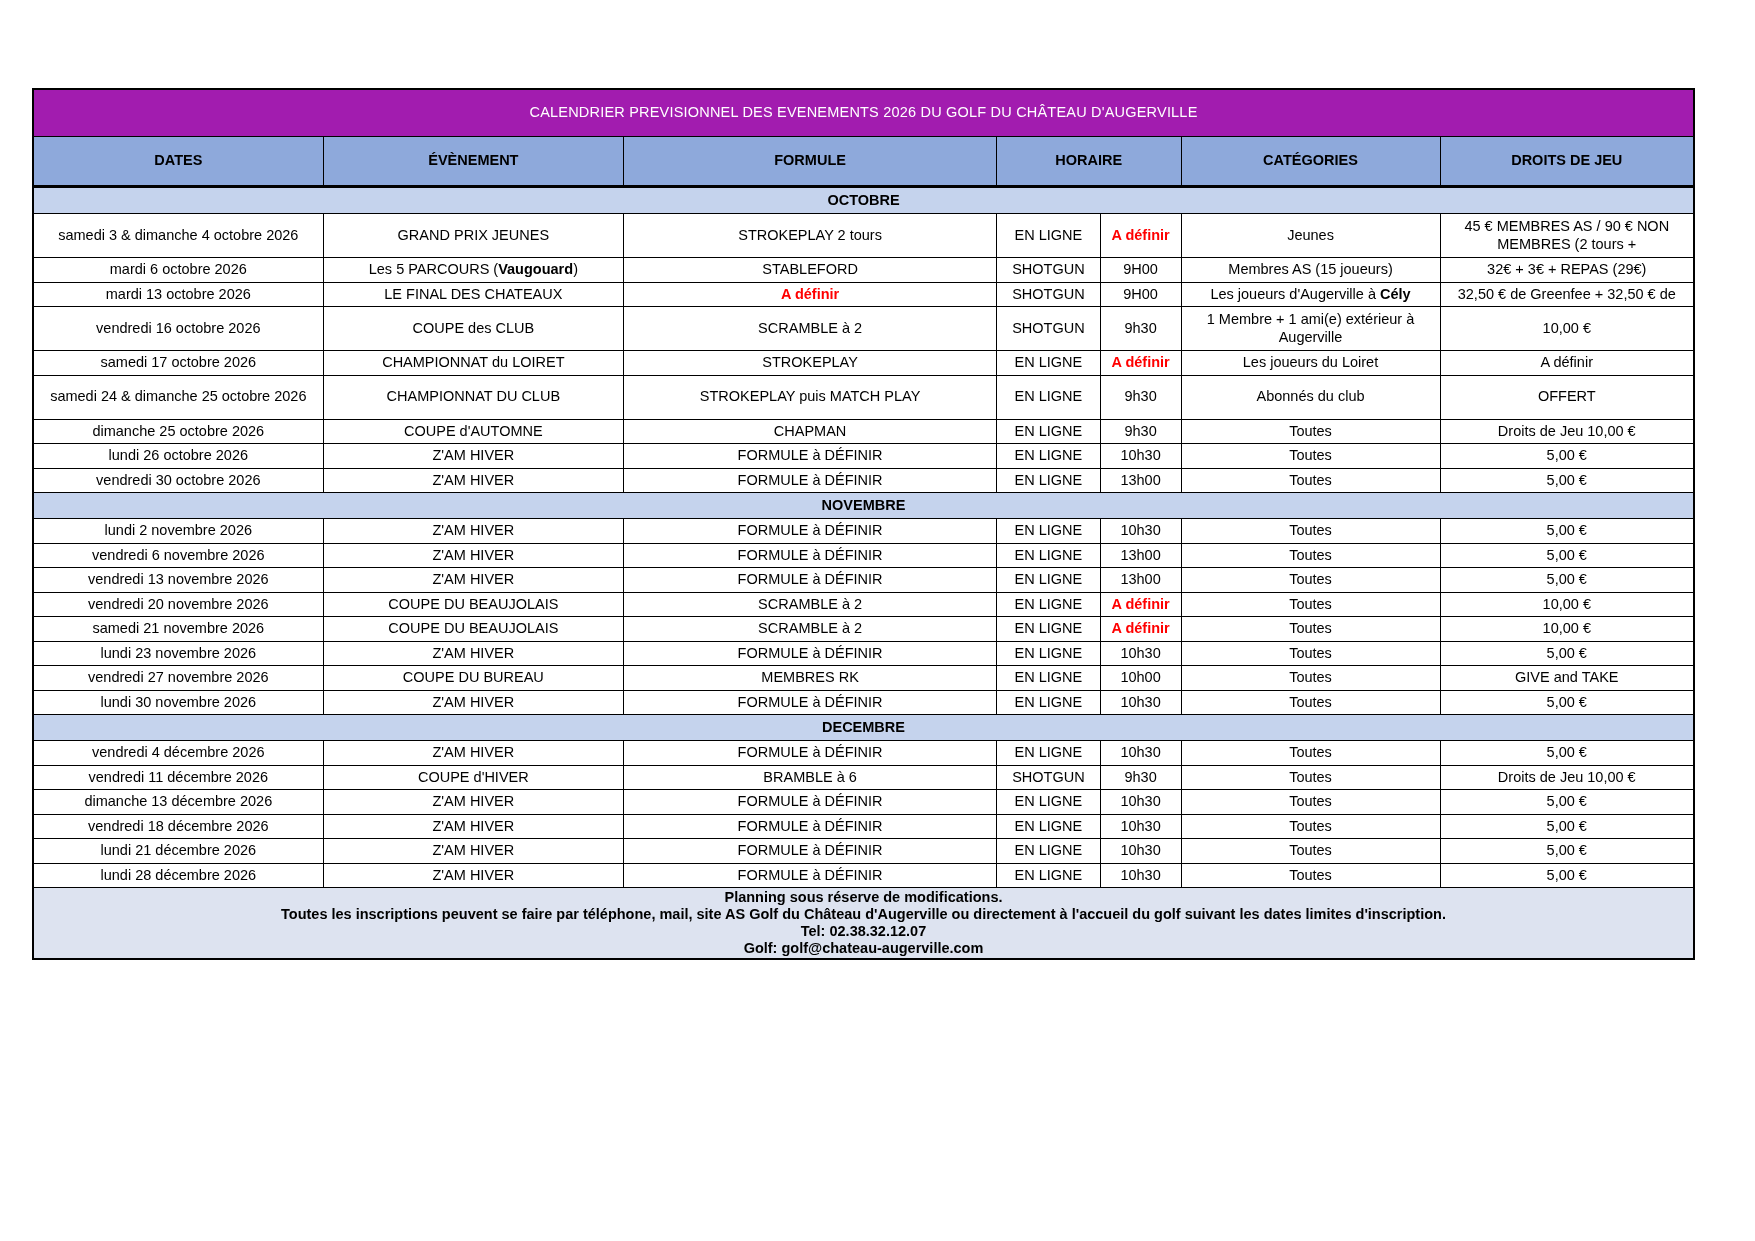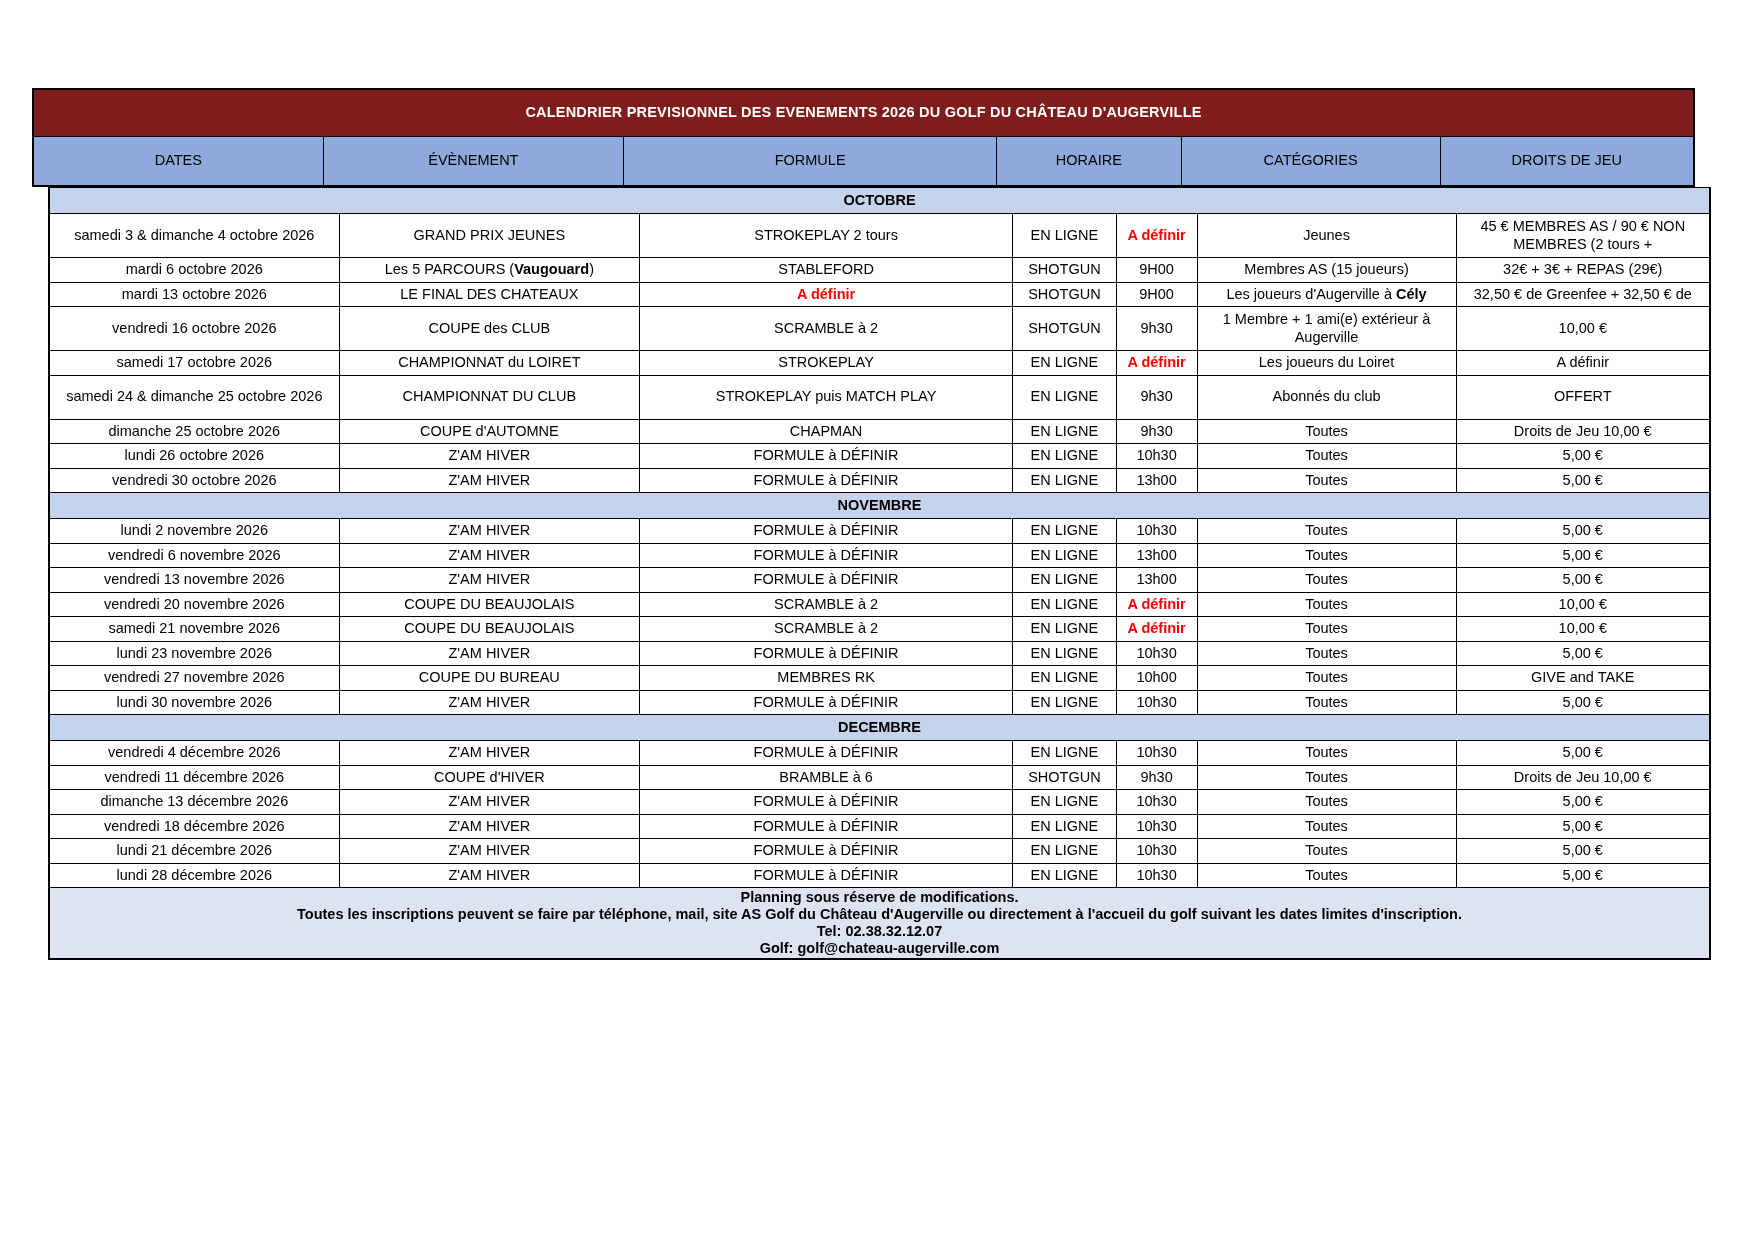--- a/index.html
+++ b/index.html
@@ -30,32 +30,32 @@
   table.cal td, table.cal th {
     border: 1px solid #000000;
     padding: 1px 3px;
     font-size: 14.5px;
     line-height: 1.18;
     text-align: center;
     vertical-align: middle;
     overflow: hidden;
   }
   .title-row td {
-    background: #7f1d1d;
+    background: #a21caf;
     color: #ffffff;
     font-size: 25px;
-    font-weight: bold;
+    font-weight: normal;
     letter-spacing: .2px;
     height: 44px;
     padding: 4px 6px;
     border: 1px solid #000000;
   }
   .head-row td {
     background: #8ea9db;
-    font-weight: normal;
+    font-weight: bold;
     font-size: 16px;
     height: 46px;
   }
   .month-row td {
     background: #c5d3ed;
     font-weight: bold;
     font-size: 15px;
     height: 23px;
   }
   tr.data-row td { height: 21.5px; }
@@ -98,21 +98,21 @@
         <td>DATES</td>
         <td>ÉVÈNEMENT</td>
         <td>FORMULE</td>
         <td colspan="2">HORAIRE</td>
         <td>CATÉGORIES</td>
         <td>DROITS DE JEU</td>
       </tr>
     </tbody>
   </table>
 
-  <table class="cal" style="border-top:none;margin-left:16px;">
+  <table class="cal" style="border-top:none;">
     <colgroup>
       <col style="width:280px">
       <col style="width:290px">
       <col style="width:360px">
       <col style="width:100px">
       <col style="width:78px">
       <col style="width:250px">
       <col style="width:245px">
     </colgroup>
     <tbody id="rows-host">

